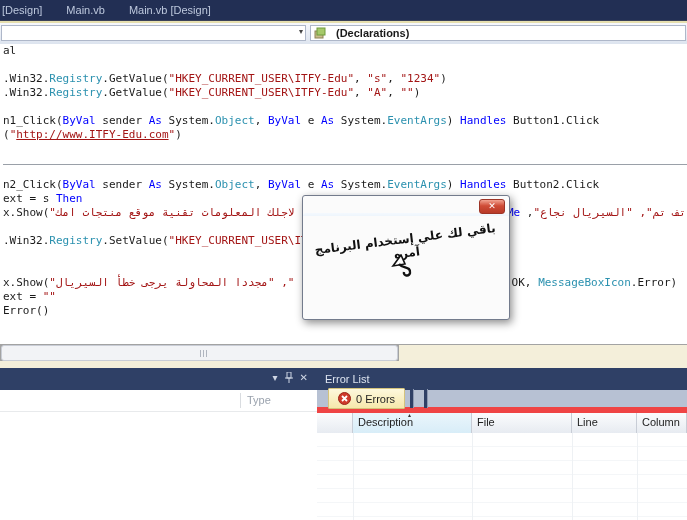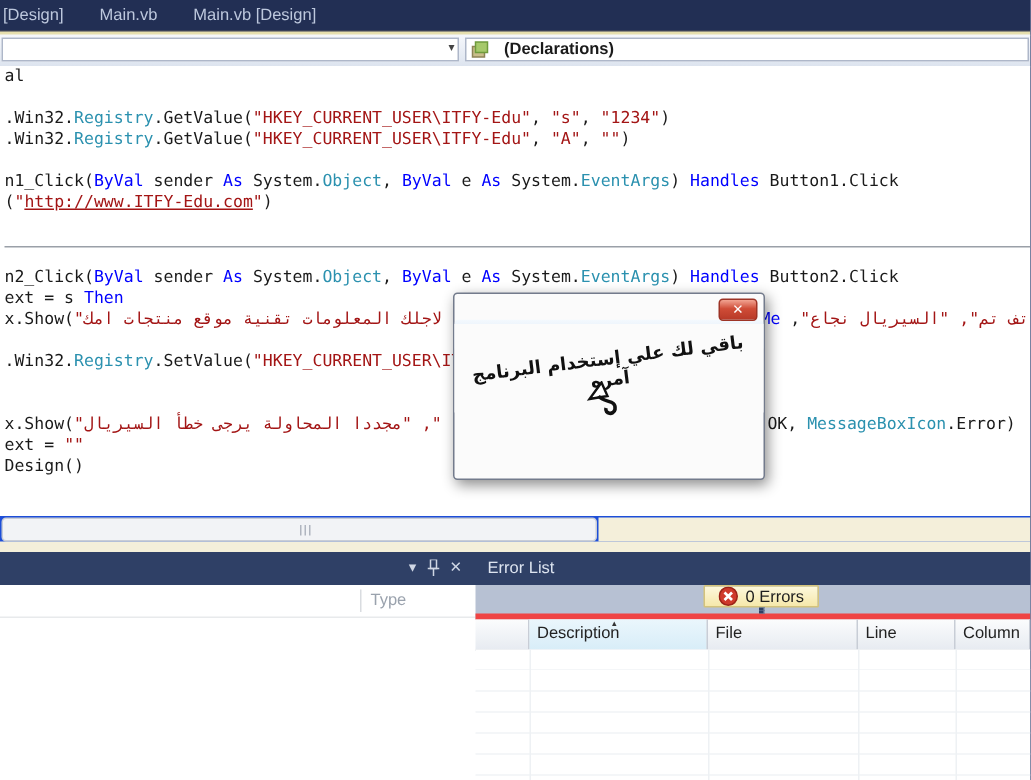--- a/index.html
+++ b/index.html
@@ -1,16 +1,16 @@
 <!DOCTYPE html>
 <html><head>
 <meta charset="utf-8">
 <style>
   html,body{margin:0;padding:0;background:#555;}
-  .screen{position:relative;width:687px;height:520px;overflow:hidden;background:#1d4ed8;
+  .screen{position:relative;width:687px;height:520px;overflow:hidden;background:#a3a3a3;
           font-family:"Liberation Sans",sans-serif;}
 
   
   .tabstrip{position:absolute;top:0;left:0;right:0;height:20px;background:#222f54;
             display:flex;align-items:center;font-size:11px;color:#bdc8dd;}
   .tab{padding:0 12px;white-space:nowrap;cursor:default;}
   .tab:first-child{padding-left:2px;}
   .goldline{position:absolute;top:20px;left:0;right:0;height:3px;background:#e6dfae;border-top:1px solid #3a4158;}
 
   
@@ -50,21 +50,21 @@
   .lheader{position:absolute;top:0;left:0;right:13px;height:21px;border-bottom:1px solid #e8eaec;}
   .lheader .divline{position:absolute;left:240px;top:3px;bottom:3px;border-left:1px solid #d9dce0;}
   .lheader .typelbl{position:absolute;left:247px;top:4px;color:#9aa2ad;font-size:11px;}
   .lvscroll{position:absolute;top:0;right:0;width:13px;bottom:0;background:#eceef1;border-left:1px solid #d6d9de;}
   .sbtn{position:absolute;left:0;right:0;height:13px;background:#e3e6ea;color:#8a93a2;font-size:6px;
         text-align:center;line-height:13px;}
   .sbtn.up{top:0;} .sbtn.down{bottom:1px;}
 
   .epanel{position:absolute;top:22px;left:317px;right:0;bottom:0;background:#fff;}
   .etoolbar{position:absolute;top:0;left:0;right:0;height:23px;background:#b7c1d3;
-            border-bottom:4px solid #ef4444;display:flex;align-items:center;padding-left:11px;box-sizing:border-box;flex-direction:column;}
+            border-bottom:6px solid #ef4444;display:flex;align-items:center;padding-left:11px;box-sizing:border-box;}
   .chip{display:inline-flex;align-items:center;gap:5px;height:19px;padding:0 9px;
         background:linear-gradient(#fdf8dd,#f6e8ab);border:1px solid #d4c37c;border-radius:1px;
         font-size:11px;color:#1e1e1e;white-space:nowrap;}
   .chipsep{width:3px;height:19px;margin:0 5px;background:#2f4066;border-right:1px solid #8d99b2;}
 
   .eheader{position:absolute;top:23px;left:0;right:0;height:20px;display:flex;
            background:linear-gradient(#fbfcfd,#e7ebf1);border-bottom:1px solid #c8cdd6;}
   .ecell{box-sizing:border-box;border-right:1px solid #c8cdd6;font-size:11px;color:#222;
          padding:3px 0 0 5px;overflow:hidden;white-space:nowrap;position:relative;}
   .ecell.hl{background:linear-gradient(#eaf6fc,#d8edf8);}
@@ -132,21 +132,21 @@
       <div class="cl"><div class="hr-line"></div></div>
       <div class="cl"><span class="p">n2_Click(</span><span class="k">ByVal</span><span class="p"> sender </span><span class="k">As</span><span class="p"> System.</span><span class="t">Object</span><span class="p">, </span><span class="k">ByVal</span><span class="p"> e </span><span class="k">As</span><span class="p"> System.</span><span class="t">EventArgs</span><span class="p">) </span><span class="k">Handles</span><span class="p"> Button2.Click</span></div>
       <div class="cl"><span class="p">ext = s </span><span class="k">Then</span></div>
       <div class="cl"><span class="p">x.Show(</span><span class="s">"</span><span class="s"><bdi>امك</bdi> <bdi>منتجات</bdi> <bdi>موقع</bdi> <bdi>تقنية</bdi> <bdi>المعلومات</bdi> <bdi>لاجلك</bdi></span><span class="frag" style="left: 507px;"><span class="k">Me</span><span class="p"> ,</span><span class="s">"</span><span class="s"><bdi>نجاع</bdi> <bdi>السيريال</bdi></span><span class="s">" ,"</span><span class="s"><bdi>تم</bdi> <bdi>تف</bdi></span></span></div>
       <div class="cl"></div>
       <div class="cl"><span class="p">.Win32.</span><span class="t">Registry</span><span class="p">.SetValue(</span><span class="s">"HKEY_CURRENT_USER\ITFY-</span></div>
       <div class="cl"></div>
       <div class="cl"></div>
       <div class="cl"><span class="p">x.Show(</span><span class="s">"</span><span class="s"><bdi>السيريال</bdi> <bdi>خطأ</bdi> <bdi>يرجى</bdi> <bdi>المحاولة</bdi> <bdi>مجددا</bdi></span><span class="s">" ,"</span><span class="frag" style="left: 505px;"><span class="p">.OK, </span><span class="t">MessageBoxIcon</span><span class="p">.Error)</span></span></div>
       <div class="cl"><span class="p">ext = </span><span class="s">""</span></div>
-      <div class="cl"><span class="p">Design()</span></div>
+      <div class="cl"><span class="p">Error()</span></div>
     </div>
 
   <div class="hscroll">
     <div class="hgrip"></div>
   </div>
   <div class="cream-right"></div>
   <div class="cream-strip"></div>
 
   <div class="bottom">
 

